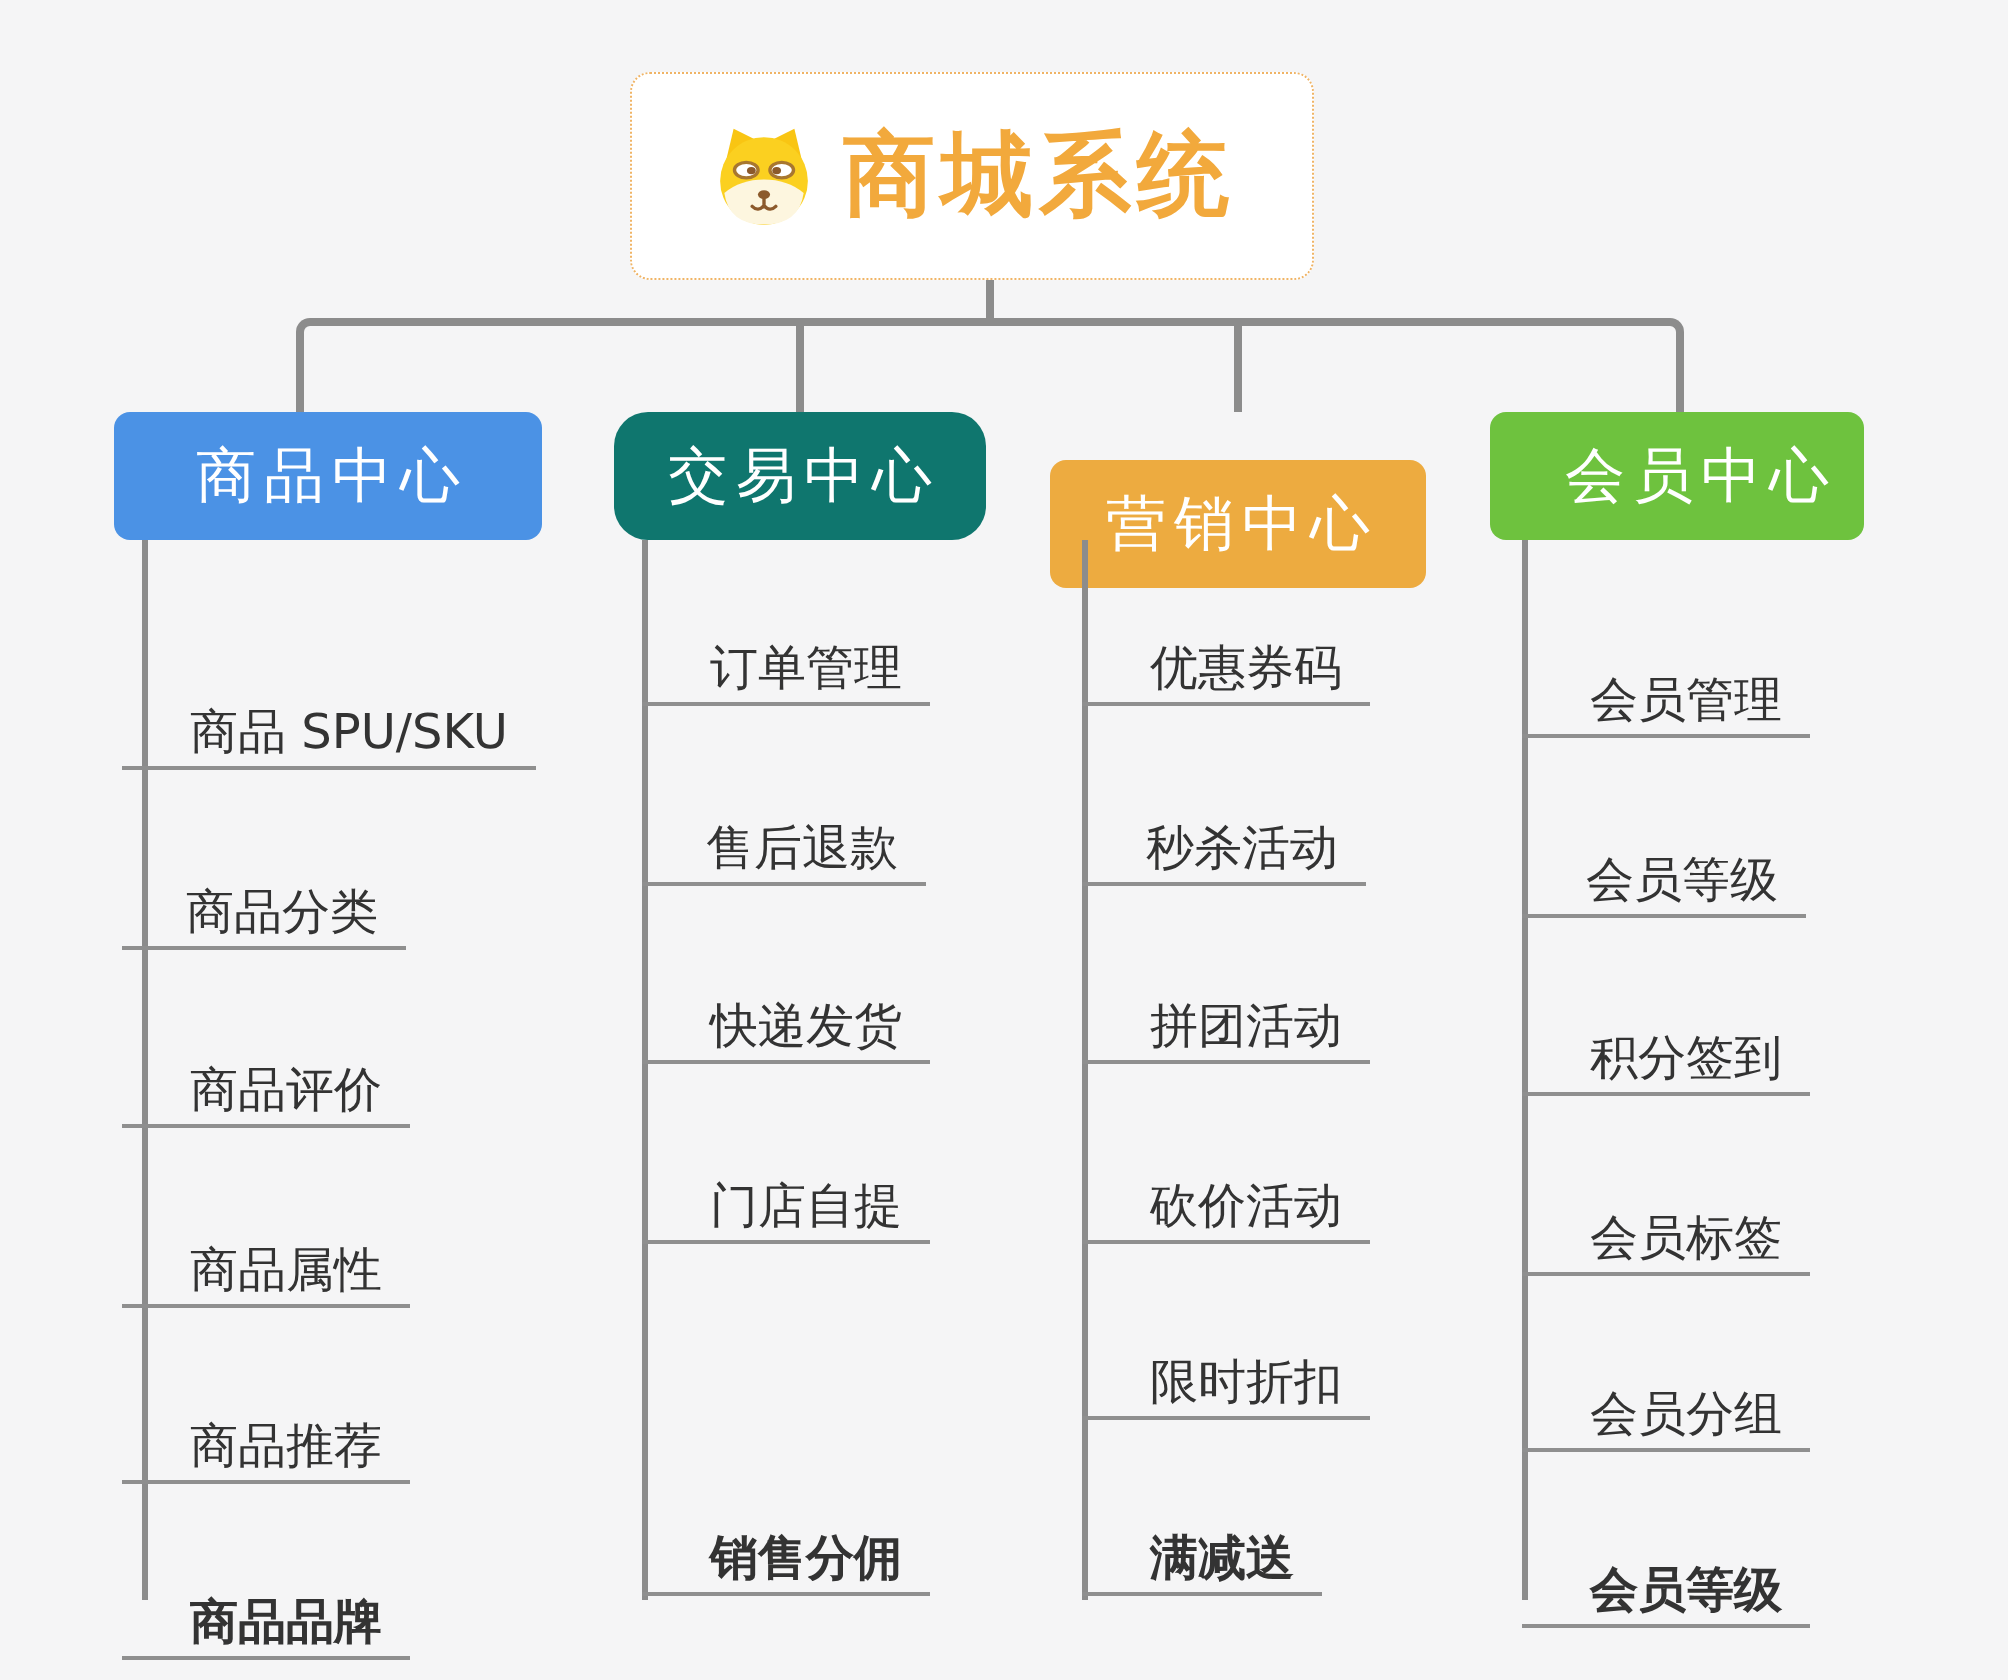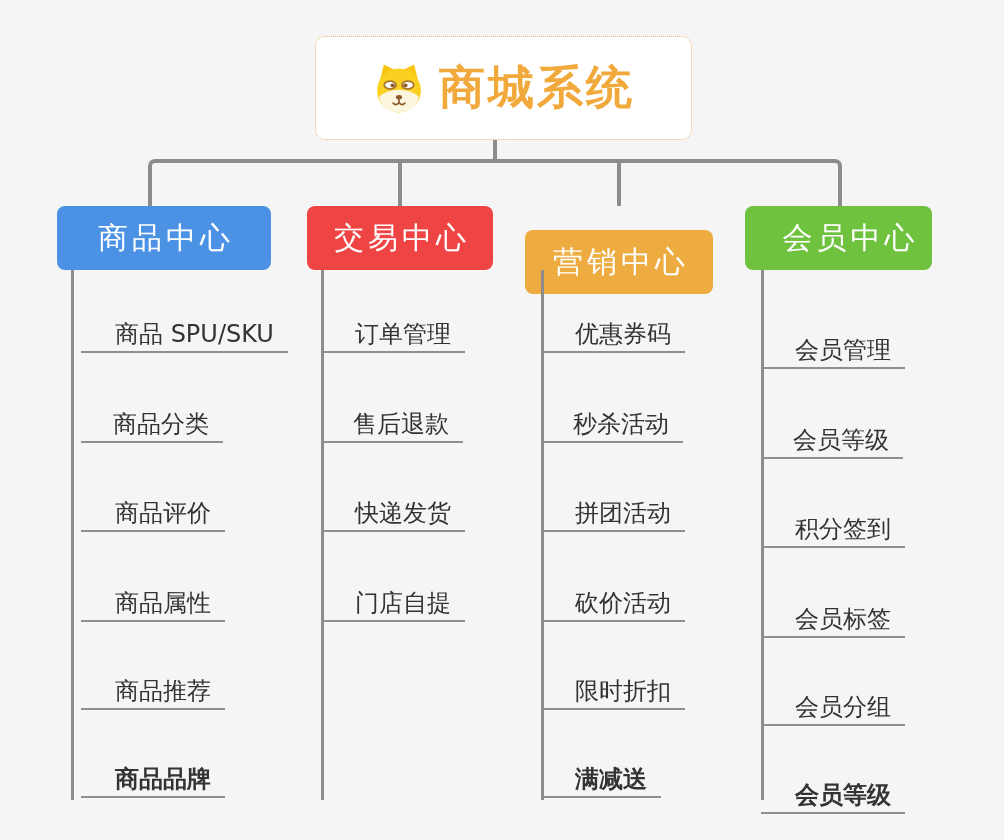--- a/index.html
+++ b/index.html
@@ -11,21 +11,21 @@
     background: #f5f5f6;
     overflow: hidden;
     font-family: "DejaVu Sans", "Liberation Sans", sans-serif;
     margin: 0 auto;
   }
 
   
   .root-node {
     position: absolute;
     left: 315px; top: 36px;
-    width: 377px; height: 104px;
+    width: 342px; height: 104px;
     background: #ffffff;
     border: 1px dotted #f0b465;
     border-radius: 10px;
     display: flex;
     align-items: center;
     justify-content: center;
     gap: 13px;
   }
   .root-title {
     font-size: 46px;
@@ -95,21 +95,21 @@
   .leaf {
     position: absolute;
     height: 36px;
     line-height: 34px;
     padding: 0 14px 0 34px;
     border-bottom: 2px solid #8f8f8f;
     font-size: 24px;
     color: #333333;
     white-space: nowrap;
   }
-  .col-1 { left: 81px; }
+  .col-1 { left: 61px; margin-top: 32px; }
   .col-2 { left: 321px; }
   .col-3 { left: 541px; }
   .col-4 { left: 761px; margin-top: 16px; }
   .row-0 { top: 317px; }
   .row-1 { top: 407px; padding-left: 32px; }
   .row-2 { top: 496px; }
   .row-3 { top: 586px; }
   .row-4 { top: 674px; }
   .row-5 { top: 762px; font-weight: bold; }
 </style>
@@ -138,40 +138,41 @@
     </svg>
     <span class="root-title">商城系统</span>
   </div>
 
   <div class="stem"></div>
   <div class="bus-frame"></div>
   <div class="drop drop-2"></div>
   <div class="drop drop-3"></div>
 
   <div class="branch-box branch-1" style="background: rgb(75, 146, 229);">商品中心</div>
-  <div class="branch-box branch-2" style="background: #ef4444;">交易中心</div>
+  <div class="branch-box branch-2" style="background: #0f766e; border-radius: 17px;">交易中心</div>
   <div class="branch-box branch-3" style="background: rgb(237, 171, 64);">营销中心</div>
   <div class="branch-box branch-4" style="background: rgb(110, 194, 62); padding-left: 20px;">会员中心</div>
 
   <div class="trunk trunk-1"></div>
   <div class="trunk trunk-2"></div>
   <div class="trunk trunk-3"></div>
   <div class="trunk trunk-4"></div>
 
   <div class="leaf col-1 row-0">商品 SPU/SKU</div>
   <div class="leaf col-1 row-1">商品分类</div>
   <div class="leaf col-1 row-2">商品评价</div>
   <div class="leaf col-1 row-3">商品属性</div>
   <div class="leaf col-1 row-4">商品推荐</div>
   <div class="leaf col-1 row-5">商品品牌</div>
 
   <div class="leaf col-2 row-0">订单管理</div>
   <div class="leaf col-2 row-1">售后退款</div>
   <div class="leaf col-2 row-2">快递发货</div>
   <div class="leaf col-2 row-3">门店自提</div>
+  <div class="leaf col-2 row-5">销售分佣</div>
 
   <div class="leaf col-3 row-0">优惠券码</div>
   <div class="leaf col-3 row-1">秒杀活动</div>
   <div class="leaf col-3 row-3">砍价活动</div>
   <div class="leaf col-3 row-2">拼团活动</div>
   <div class="leaf col-3 row-4">限时折扣</div>
   <div class="leaf col-3 row-5">满减送</div>
 
   <div class="leaf col-4 row-0">会员管理</div>
   <div class="leaf col-4 row-1">会员等级</div>

